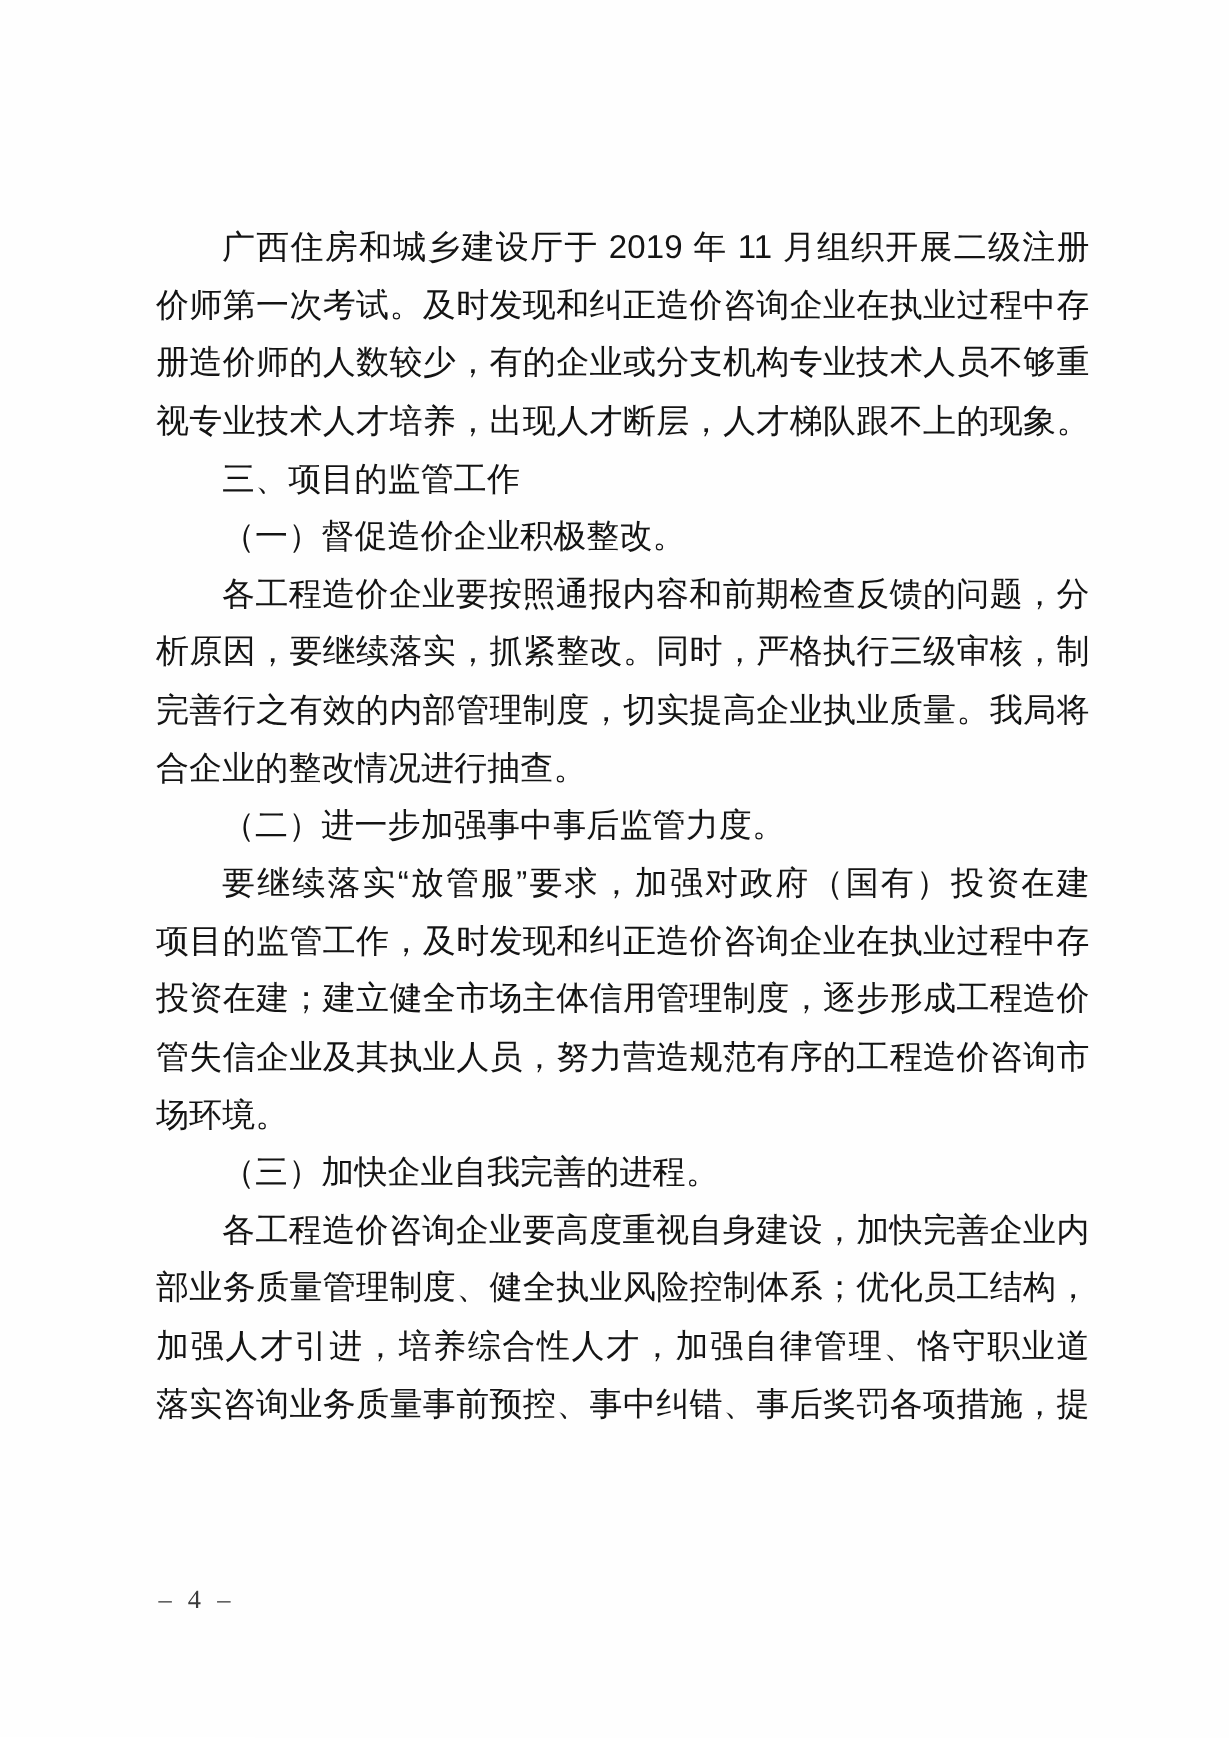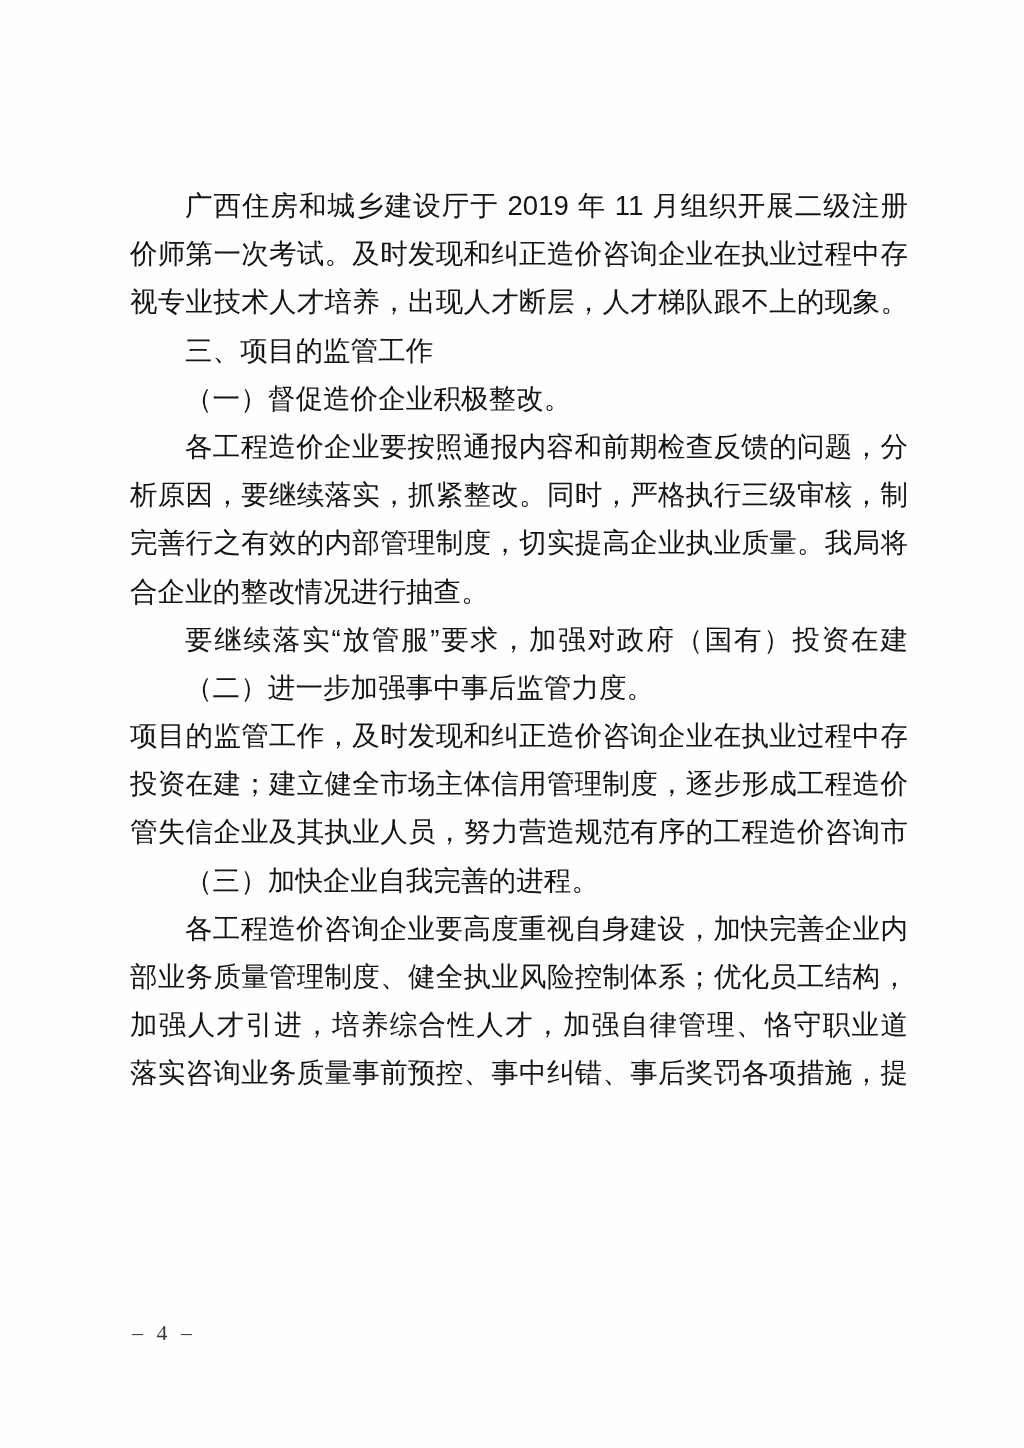--- a/index.html
+++ b/index.html
@@ -49,32 +49,34 @@
     letter-spacing: 4px;
   }
 </style>
 </head>
 <body>
 
 <div class="page">
   <div class="textblock">
     <div class="line indent jl">广西住房和城乡建设厅于 2019 年 11 月组织开展二级注册造</div>
     <div class="line jl">价师第一次考试。及时发现和纠正造价咨询企业在执业过程中存</div>
+    <div class="line jl">册造价师的人数较少，有的企业或分支机构专业技术人员不够重</div>
     <div class="line jl">视专业技术人才培养，出现人才断层，人才梯队跟不上的现象。</div>
     <div class="line indent">三、项目的监管工作</div>
     <div class="line indent">（一）督促造价企业积极整改。</div>
     <div class="line indent jl">各工程造价企业要按照通报内容和前期检查反馈的问题，分</div>
     <div class="line jl">析原因，要继续落实，抓紧整改。同时，严格执行三级审核，制定</div>
     <div class="line jl">完善行之有效的内部管理制度，切实提高企业执业质量。我局将</div>
     <div class="line">合企业的整改情况进行抽查。</div>
+    <div class="line indent">（二）进一步加强事中事后监管力度。</div>
     <div class="line indent jl">要继续落实“放管服”要求，加强对政府（国有）投资在建</div>
-    <div class="line indent">（二）进一步加强事中事后监管力度。</div>
     <div class="line jl">项目的监管工作，及时发现和纠正造价咨询企业在执业过程中存</div>
     <div class="line jl">投资在建；建立健全市场主体信用管理制度，逐步形成工程造价</div>
     <div class="line jl">管失信企业及其执业人员，努力营造规范有序的工程造价咨询市</div>
+    <div class="line">场环境。</div>
     <div class="line indent">（三）加快企业自我完善的进程。</div>
     <div class="line indent jl">各工程造价咨询企业要高度重视自身建设，加快完善企业内</div>
     <div class="line jl">部业务质量管理制度、健全执业风险控制体系；优化员工结构，</div>
     <div class="line jl">加强人才引进，培养综合性人才，加强自律管理、恪守职业道德，</div>
     <div class="line jl">落实咨询业务质量事前预控、事中纠错、事后奖罚各项措施，提</div>
   </div>
 
   <div class="footer">– 4 –</div>
 </div>
 

